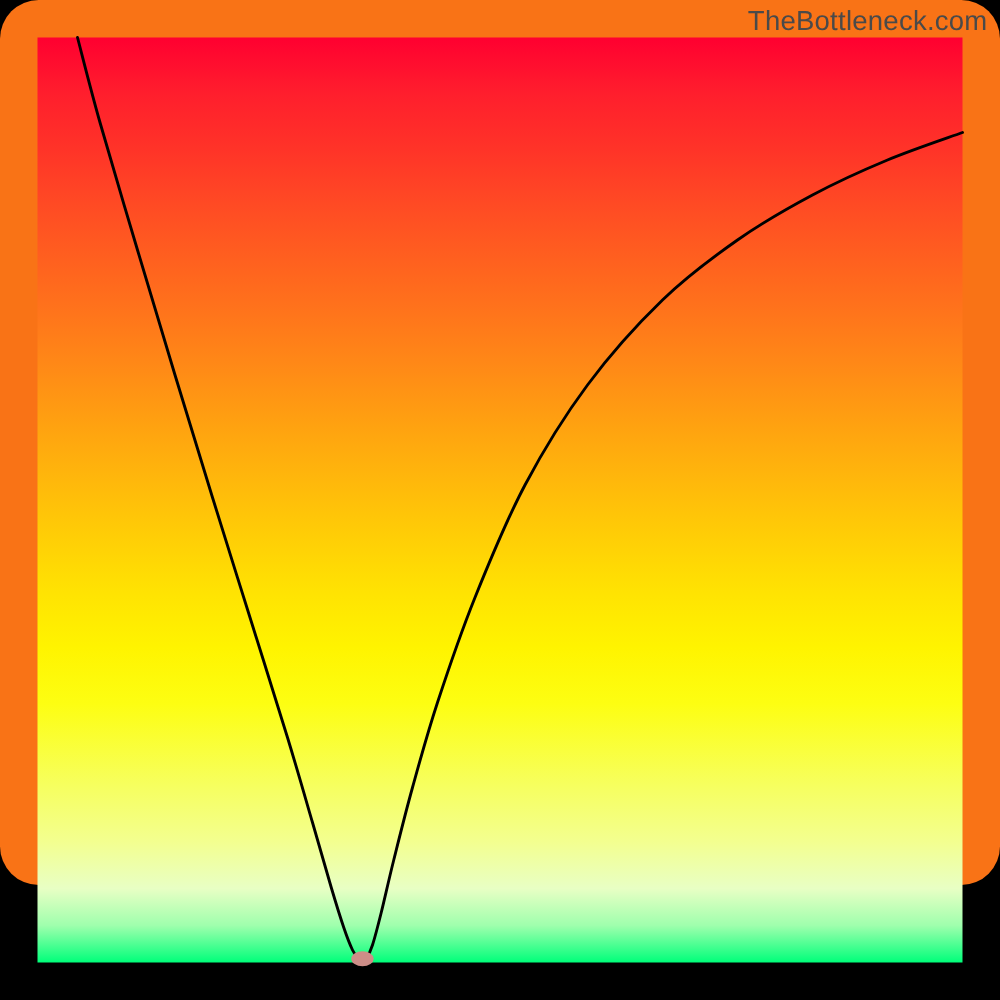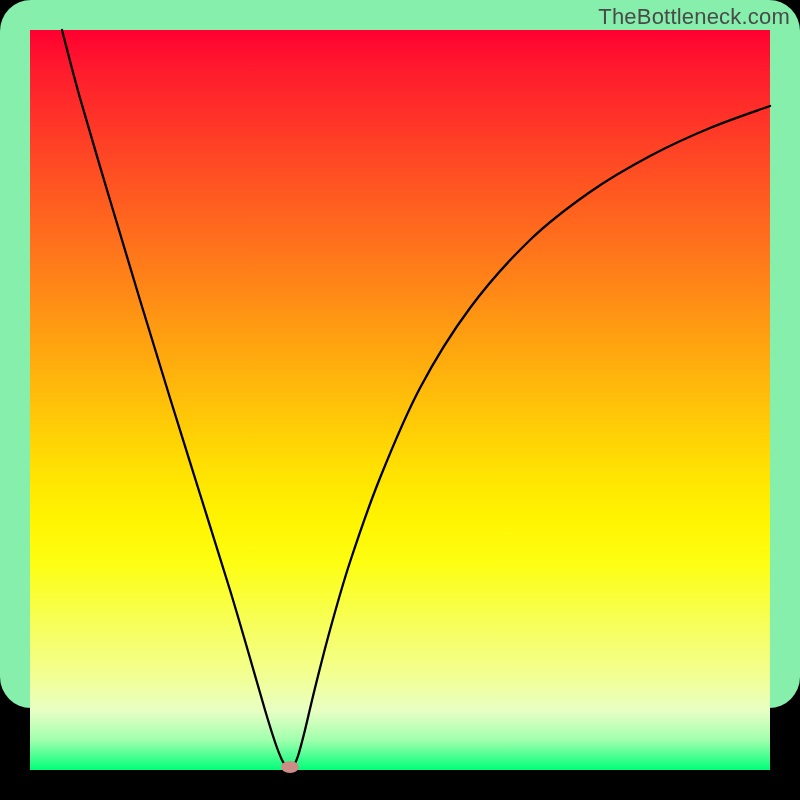--- a/index.html
+++ b/index.html
@@ -1,21 +1,21 @@
 <!DOCTYPE html>
 <html><head>
 <meta charset="utf-8">
 <style>
   * { margin: 0; padding: 0; box-sizing: border-box; }
   html, body { width: 800px; height: 800px; overflow: hidden; background: #000; }
   .frame {
     position: relative;
     width: 800px;
     height: 708px;
-    background: #86efac;
+    background: #f97316;
     border-radius: 31px;
   }
   .watermark {
     position: absolute;
     top: 4px;
     right: 10px;
     font-family: Arial, Helvetica, sans-serif;
     font-size: 22px;
     font-weight: 500;
     color: #4a4a4a;

